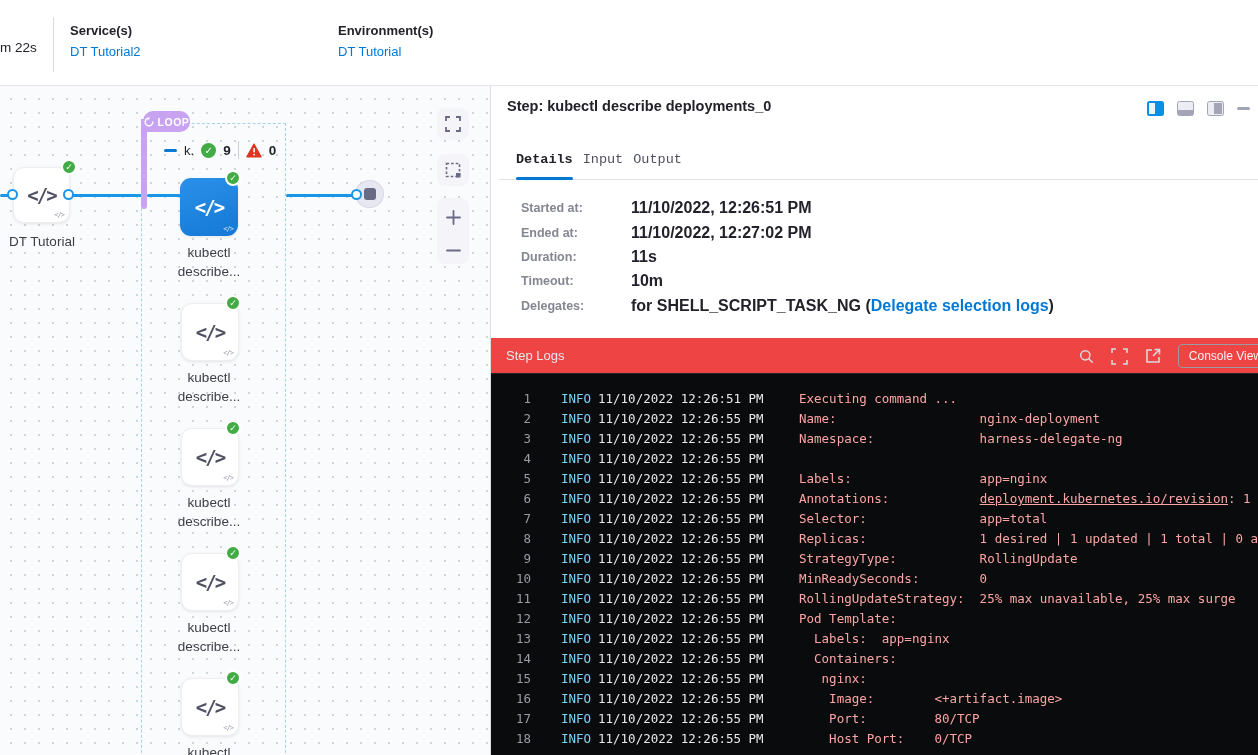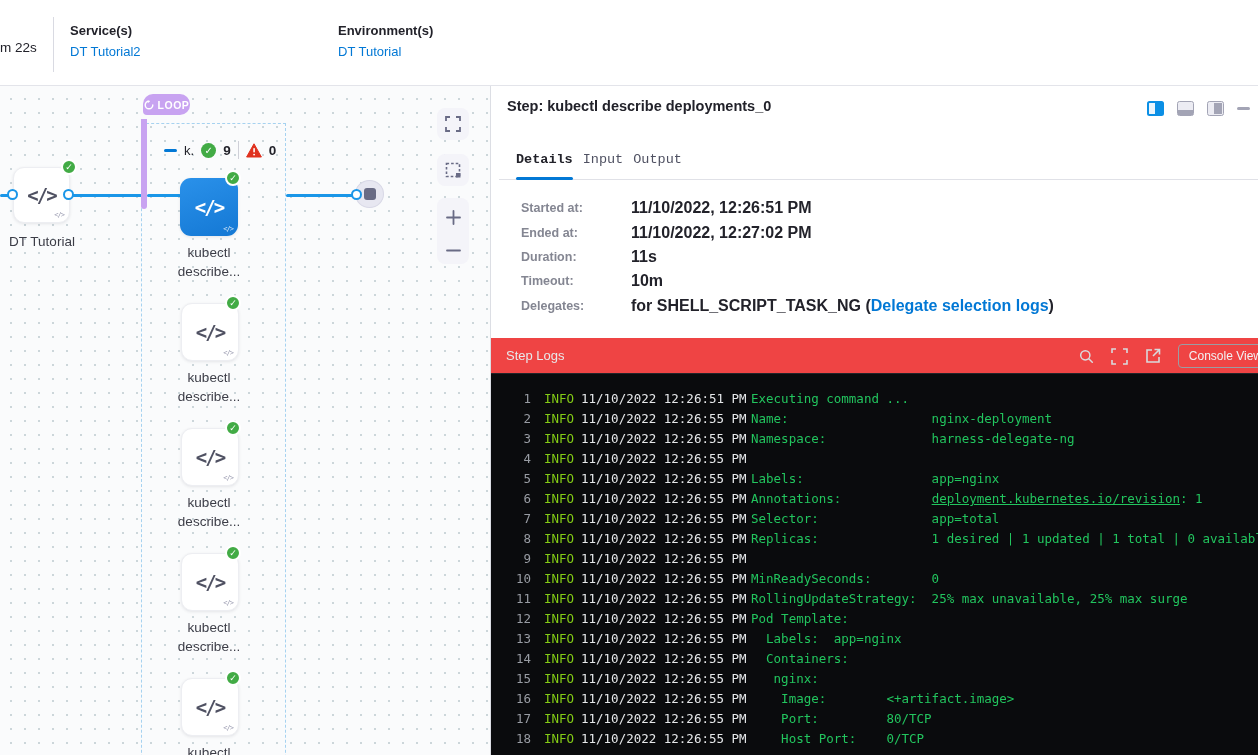--- a/index.html
+++ b/index.html
@@ -16,21 +16,21 @@
   .meta-link { font-size:13px; color:#0278d5; margin-top:6px; cursor:pointer; }
 
   
   .canvas { position:absolute; left:0; top:86px; width:490px; height:669px;
     background:#fafbfc;
     background-image:radial-gradient(circle, #ccd6da 1.1px, transparent 1.1px);
     background-size:14px 14px; background-position:4px 6px; overflow:hidden; z-index:10; }
 
   .loop-container { position:absolute; left:141px; top:37px; width:145px; height:700px;
     border:1px dashed #a6d2f0; }
-  .loop-badge { position:absolute; left:143px; top:8px; width:47px; height:21px;
+  .loop-badge { position:absolute; left:143px; top:25px; width:47px; height:21px;
     background:#c8a3f1; border-radius:10px 10px 10px 4px; color:#fff;
     display:flex; align-items:center; justify-content:center; gap:4px;
     font-size:10.5px; font-weight:bold; letter-spacing:.5px; z-index:4; }
   .loop-tail { position:absolute; left:141px; top:33px; width:6px; height:90px;
     background:#c8a3f1; border-radius:0 0 4px 4px; z-index:3; }
 
   .collapsed-row { position:absolute; left:164px; top:54px; height:20px;
     display:flex; align-items:center; gap:7px; z-index:4; }
   .minus-ic { width:13px; height:3px; background:#0278d5; border-radius:2px; }
   .collapsed-label { font-size:13px; color:#22222a; }
@@ -103,23 +103,23 @@
   .logs-title { margin-left:15px; font-size:13px; color:#e7e8ea; }
   .logs-actions { position:absolute; right:0; top:0; height:36px; display:flex; align-items:center; gap:17px; }
   .logs-actions svg { display:block; cursor:pointer; }
   .console-btn { border:1px solid #9b9ca3; border-radius:4px; color:#f2f2f4; font-size:12px;
     padding:4px 10px; white-space:nowrap; margin-right:-14px; cursor:pointer; }
 
   .log-body { position:absolute; left:0; top:37px; right:0; bottom:0; overflow:hidden;
     padding-top:14px; font-family:"DejaVu Sans Mono", monospace; font-size:12.5px; }
   .log-row { height:20px; line-height:20px; white-space:pre; display:flex; }
   .log-ln  { width:26px; margin-left:14px; text-align:right; color:#9b9fa6; color:#989ca3; flex:none; }
-  .log-lvl { width:37px; margin-left:13px; color:#84cc16; flex:none; }
+  .log-lvl { width:37px; margin-left:30px; color:#7dd3fc; flex:none; }
   .log-ts  { width:170px; color:#e6e8ea; flex:none; }
-  .log-msg { color:#22c55e; flex:none; }
+  .log-msg { margin-left:31px; color:#fca5a5; flex:none; }
   .log-msg .lnk { text-decoration:underline; cursor:pointer; }
 </style>
 </head>
 <body>
 
 <div class="topbar">
   <span class="duration">m 22s</span>
   <div class="vdiv"></div>
   <div class="meta-block" style="left:70px;">
     <div class="meta-label">Service(s)</div>
@@ -344,20 +344,21 @@
         <div class="log-row">
        <span class="log-ln">8</span>
        <span class="log-lvl">INFO</span>
        <span class="log-ts">11/10/2022 12:26:55 PM</span>
        <span class="log-msg">Replicas:               1 desired | 1 updated | 1 total | 0 available | 1 unavailable</span>
      </div>
         <div class="log-row">
        <span class="log-ln">9</span>
        <span class="log-lvl">INFO</span>
        <span class="log-ts">11/10/2022 12:26:55 PM</span>
+       <span class="log-msg">StrategyType:           RollingUpdate</span>
      </div>
         <div class="log-row">
        <span class="log-ln">10</span>
        <span class="log-lvl">INFO</span>
        <span class="log-ts">11/10/2022 12:26:55 PM</span>
        <span class="log-msg">MinReadySeconds:        0</span>
      </div>
         <div class="log-row">
        <span class="log-ln">11</span>
        <span class="log-lvl">INFO</span>

